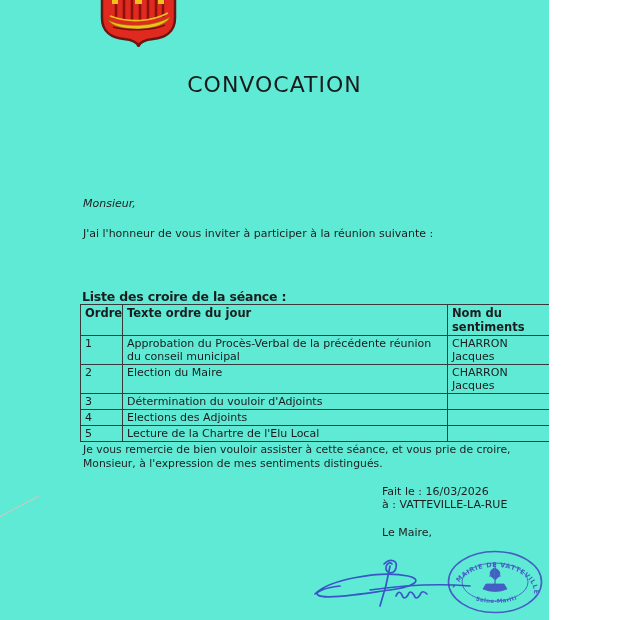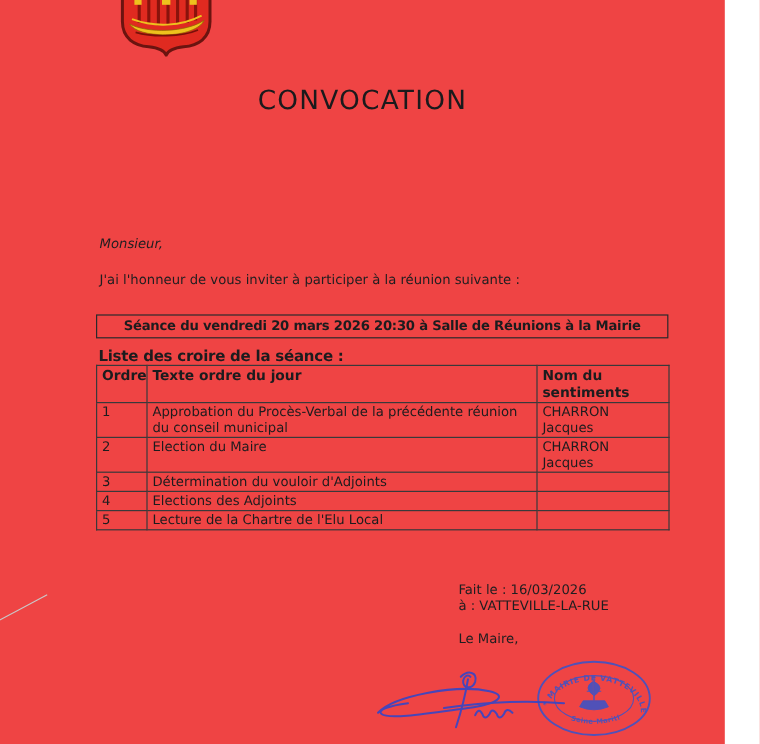--- a/index.html
+++ b/index.html
@@ -1,19 +1,19 @@
 <!DOCTYPE html>
 <html><head>
 <meta charset="utf-8">
 <style>
   * { margin:0; padding:0; box-sizing:border-box; }
   html,body { background:#ffffff; }
   body { font-family:"DejaVu Sans","Liberation Sans",sans-serif; color:#1c1c1e; }
   .page {
-    position:relative; width:604px; height:620px; background:#ef4444; overflow:hidden;
+    position:relative; width:549px; height:620px; background:#5eead4; overflow:hidden;
   }
   .crest { position:absolute; left:99px; top:0; }
   .title {
     position:absolute; left:0; right:0; top:72px; text-align:center;
     font-size:22px; font-weight:400; letter-spacing:1px; color:#1a1a1c;
   }
   .bodytext { position:absolute; font-size:11px; color:#1e1e20; }
   .salutation { left:83px; top:197px;font-style:italic; }
   .intro { left:83px; top:227px; }
   .session-line { left:80px; width:477px; top:250px; text-align:center; }
@@ -70,21 +70,20 @@
     </g>
     <path d="M11,16 C30,23 52,22 69,13" fill="none" stroke="#eec11d" stroke-width="1.6"></path>
     <path d="M9,20 C24,28 56,27 71,17 C68,24 54,29 39,29 C24,29 13,26 9,20 Z" fill="#eec11d" stroke="#8a6a00" stroke-width="0.6"></path>
     <path d="M14,27 C28,31 52,31 66,25" fill="none" stroke="#7a1009" stroke-width="1.4"></path>
   </svg>
 
   <h1 class="title">CONVOCATION</h1>
 
   <div class="bodytext salutation">Monsieur,</div>
   <div class="bodytext intro">J'ai l'honneur de vous inviter à participer à la réunion suivante :</div>
-  <div class="session-box">Séance du vendredi 20 mars 2026 20:30 à Salle de Réunions à la Mairie</div>
   <div class="agenda-heading">Liste des croire de la séance :</div>
 
   <table class="agenda">
     <colgroup>
         <col class="c-ordre">
         <col class="c-texte">
         <col class="c-rapp">
       </colgroup>
     <thead>
       <tr>
@@ -115,20 +114,21 @@
         <td></td>
       </tr>
       <tr class="h-short">
         <td>5</td>
         <td>Lecture de la Chartre de l'Elu Local</td>
         <td></td>
       </tr>
     </tbody>
   </table>
 
+  <div class="bodytext closing">Je vous remercie de bien vouloir assister à cette séance, et vous prie de croire, Monsieur, à l'expression de mes sentiments distingués.</div>
   <div class="bodytext fait">Fait le : 16/03/2026</div>
   <div class="bodytext lieu">à : VATTEVILLE-LA-RUE</div>
   <div class="bodytext maire">Le Maire,</div>
 
   <svg class="signature" width="162" height="58" viewBox="0 0 162 58">
     <g fill="none" stroke="#3546c6" stroke-width="1.7" stroke-linecap="round" opacity="0.9">
       <path d="M5,38 C18,24 70,14 98,20 C112,23 108,30 80,34 C50,38 14,44 8,39 C4,36 14,32 30,30"></path>
       <path d="M74,8 C80,2 88,4 86,12 C84,19 75,18 76,11 C77,7 80,6 82,8"></path>
       <path d="M80,10 C78,22 74,38 70,50"></path>
       <path d="M86,40 q 3,-7 6,-1 q 2,6 6,0 q 2,-6 6,0 q 2,6 6,0 q 2,-6 7,-1"></path>

